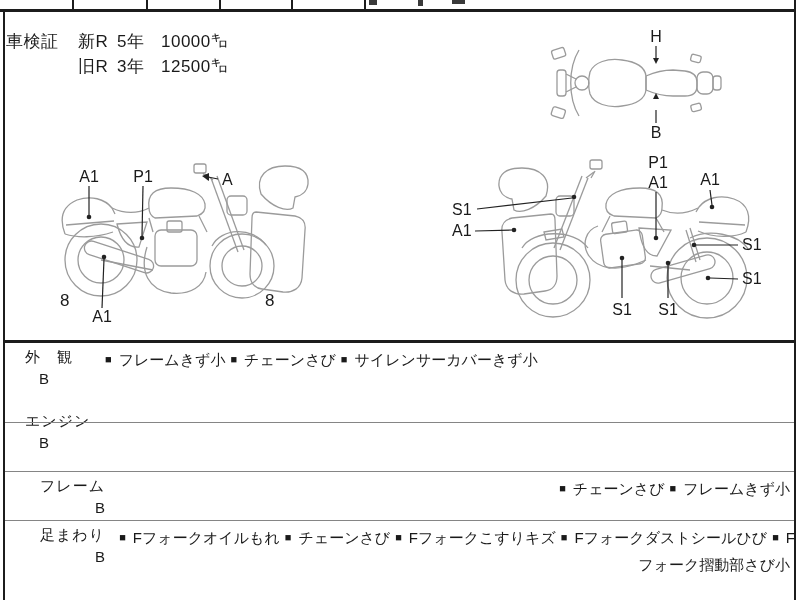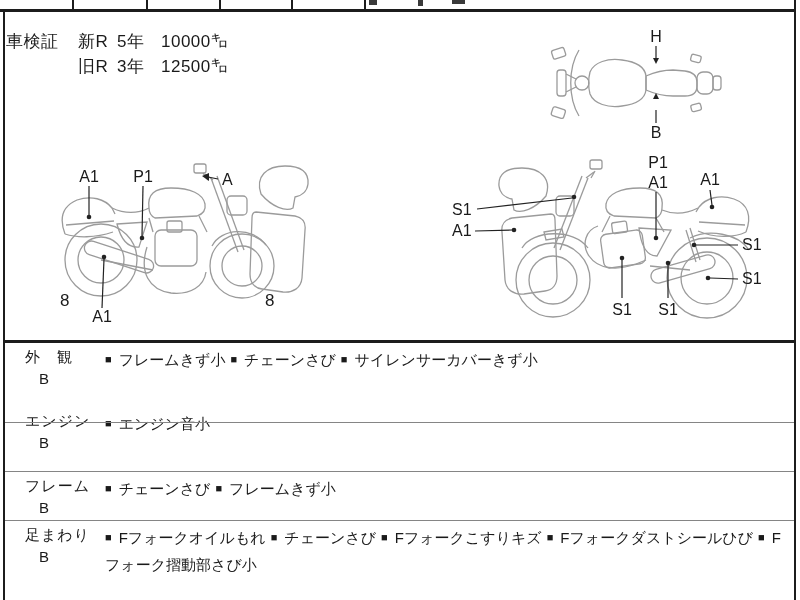--- a/index.html
+++ b/index.html
@@ -209,30 +209,29 @@
         <div class="cat-name">外　観</div>
         <div class="cat-grade">B</div>
       </div>
       <div class="cond-items"><span class="cond-item"><span class="bullet">■</span><span>フレームきず小</span></span><span class="cond-item"><span class="bullet">■</span><span>チェーンさび</span></span><span class="cond-item"><span class="bullet">■</span><span>サイレンサーカバーきず小</span></span></div>
     </div>
     <div class="cond-row" style="top:64px;height:48px;">
       <div class="cond-cat">
         <div class="cat-name">エンジン</div>
         <div class="cat-grade">B</div>
       </div>
-      <div class="cond-items"><span class="cond-item"><span class="bullet">■</span><span>エンジン音小</span></span></div>
-    </div>
-    <div class="cond-row" style="top:129px;height:48px;">
+    </div>
+    <div class="cond-row" style="top:129px;height:48px;text-align:right;">
       <div class="cond-cat">
         <div class="cat-name">フレーム</div>
         <div class="cat-grade">B</div>
       </div>
       <div class="cond-items"><span class="cond-item"><span class="bullet">■</span><span>チェーンさび</span></span><span class="cond-item"><span class="bullet">■</span><span>フレームきず小</span></span></div>
     </div>
-    <div class="cond-row" style="top:178px;height:79px;">
+    <div class="cond-row" style="top:178px;height:79px;text-align:right;">
       <div class="cond-cat">
         <div class="cat-name">足まわり</div>
         <div class="cat-grade">B</div>
       </div>
       <div class="cond-items"><span class="cond-item"><span class="bullet">■</span><span>Fフォークオイルもれ</span></span><span class="cond-item"><span class="bullet">■</span><span>チェーンさび</span></span><span class="cond-item"><span class="bullet">■</span><span>Fフォークこすりキズ</span></span><span class="cond-item"><span class="bullet">■</span><span>Fフォークダストシールひび</span></span><span class="cond-item"><span class="bullet">■</span><span>Fフォーク摺動部さび小</span></span></div>
     </div>
   </div>
 
   <div class="rowline" style="left:5px;top:422px;width:789px;"></div>
   <div class="rowline" style="left:5px;top:471px;width:789px;"></div>

